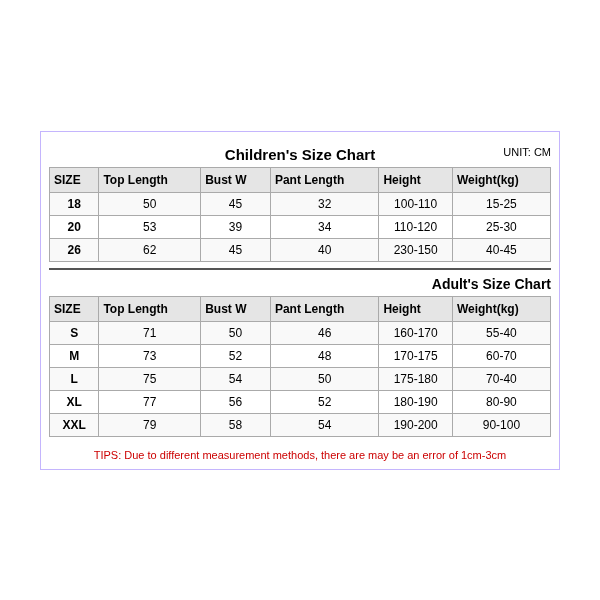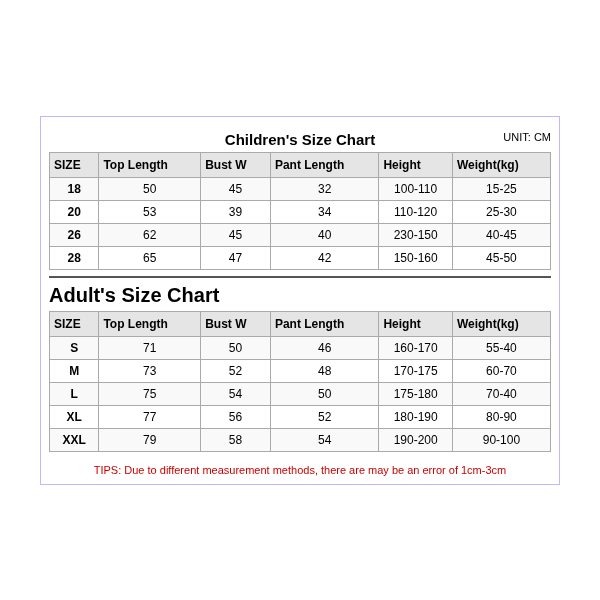--- a/index.html
+++ b/index.html
@@ -60,23 +60,23 @@
     td:first-child {
       font-weight: bold;
     }
     .tips {
       text-align: center;
       color: #cc0000;
       font-size: 11px;
       margin-top: 12px;
     }
     .adult-title {
-      text-align: left;
+      text-align: right;
       font-weight: bold;
-      font-size: 20px;
+      font-size: 14px;
       padding: 6px 0 4px 0;
       border-top: 2px solid #555;
       margin-top: 4px;
     }
   </style>
 </head>
 <body>
 
 <div class="chart-wrapper">
   <div class="section-title">
@@ -112,28 +112,20 @@
           <td>110-120</td>
           <td>25-30</td>
         </tr>
         <tr>
           <td>26</td>
           <td>62</td>
           <td>45</td>
           <td>40</td>
           <td>230-150</td>
           <td>40-45</td>
-        </tr>
-        <tr>
-          <td>28</td>
-          <td>65</td>
-          <td>47</td>
-          <td>42</td>
-          <td>150-160</td>
-          <td>45-50</td>
         </tr>
       </tbody>
   </table>
 
   <div class="adult-title">
     <span>Adult's Size Chart</span>
   </div>
 
   <table>
     <thead>

